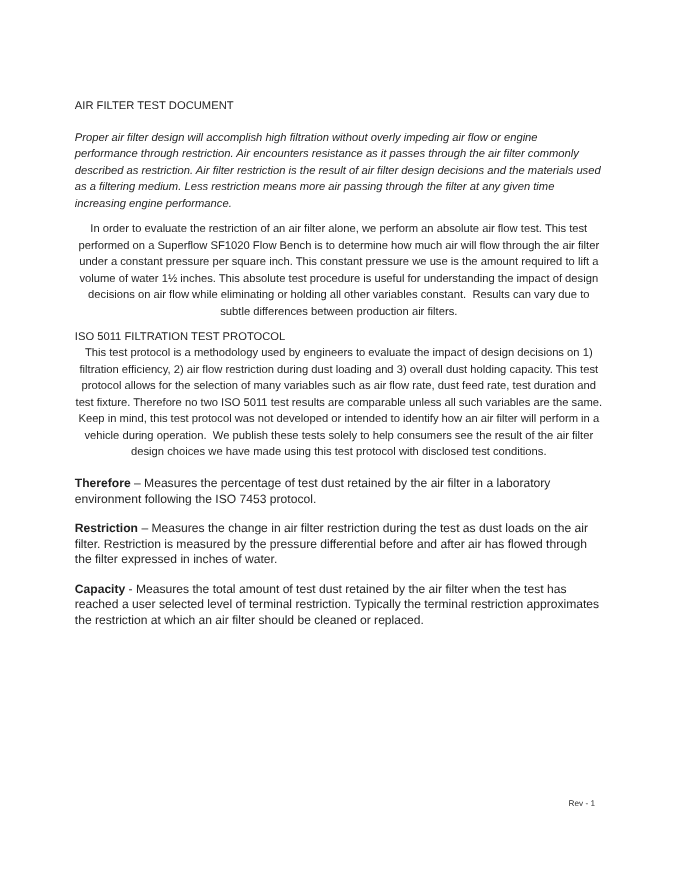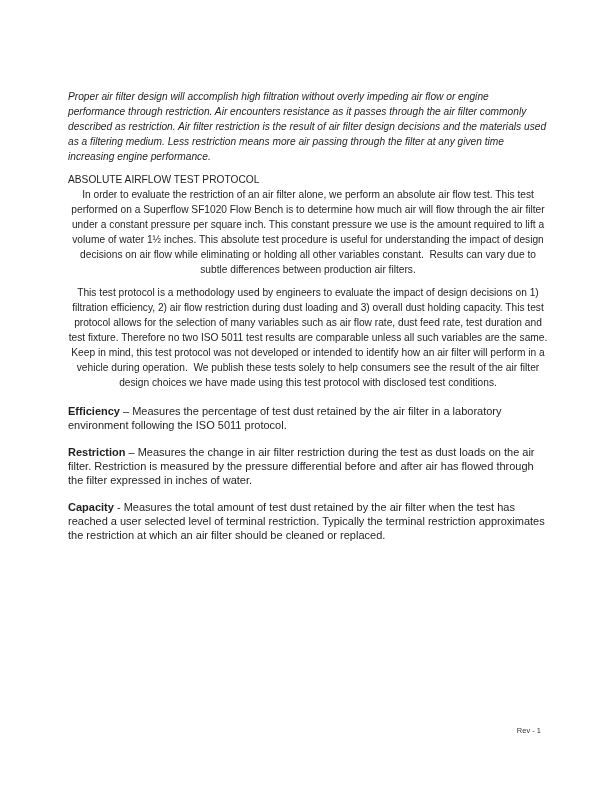--- a/index.html
+++ b/index.html
@@ -74,34 +74,35 @@
     line-height: 10px;
     color: #333333;
   }
 </style>
 </head>
 <body>
 
 <div class="page">
   <div class="content">
 
+    <p class="doc-title">AIR FILTER TEST DOCUMENT</p>
 
     <p class="para">Proper air filter design will accomplish high filtration without overly impeding air flow or engine performance through restriction. Air encounters resistance as it passes through the air filter commonly described as restriction. Air filter restriction is the result of air filter design decisions and the materials used as a filtering medium. Less restriction means more air passing through the filter at any given time increasing engine performance.</p>
 
     <div class="section">
-      <p class="section-heading">ABSOLUTE AIRFLOW TEST PROTOCOL</p>
       <p class="section-body">In order to evaluate the restriction of an air filter alone, we perform an absolute air flow test. This test performed on a Superflow SF1020 Flow Bench is to determine how much air will flow through the air filter under a constant pressure per square inch. This constant pressure we use is the amount required to lift a volume of water 1½ inches. This absolute test procedure is useful for understanding the impact of design decisions on air flow while eliminating or holding all other variables constant.  Results can vary due to subtle differences between production air filters.</p>
     </div>
 
     <div class="section">
+      <p class="section-heading">ISO 5011 FILTRATION TEST PROTOCOL</p>
       <p class="section-body">This test protocol is a methodology used by engineers to evaluate the impact of design decisions on 1) filtration efficiency, 2) air flow restriction during dust loading and 3) overall dust holding capacity. This test protocol allows for the selection of many variables such as air flow rate, dust feed rate, test duration and test fixture. Therefore no two ISO 5011 test results are comparable unless all such variables are the same. Keep in mind, this test protocol was not developed or intended to identify how an air filter will perform in a vehicle during operation.  We publish these tests solely to help consumers see the result of the air filter design choices we have made using this test protocol with disclosed test conditions.</p>
     </div>
 
     <div class="definitions">
-      <p class="definition"><span class="term">Efficiency</span> <span>– Measures the percentage of test dust retained by the air filter in a laboratory environment following the ISO 5011 protocol.</span></p>
+      <p class="definition"><span class="term">Therefore</span> <span>– Measures the percentage of test dust retained by the air filter in a laboratory environment following the ISO 7453 protocol.</span></p>
       <p class="definition"><span class="term">Restriction</span> <span>– Measures the change in air filter restriction during the test as dust loads on the air filter. Restriction is measured by the pressure differential before and after air has flowed through the filter expressed in inches of water.</span></p>
       <p class="definition"><span class="term">Capacity</span> <span>- Measures the total amount of test dust retained by the air filter when the test has reached a user selected level of terminal restriction. Typically the terminal restriction approximates the restriction at which an air filter should be cleaned or replaced.</span></p>
     </div>
 
   </div>
 
   <div class="page-footer">Rev - 1</div>
 </div>
 
 </body></html>

